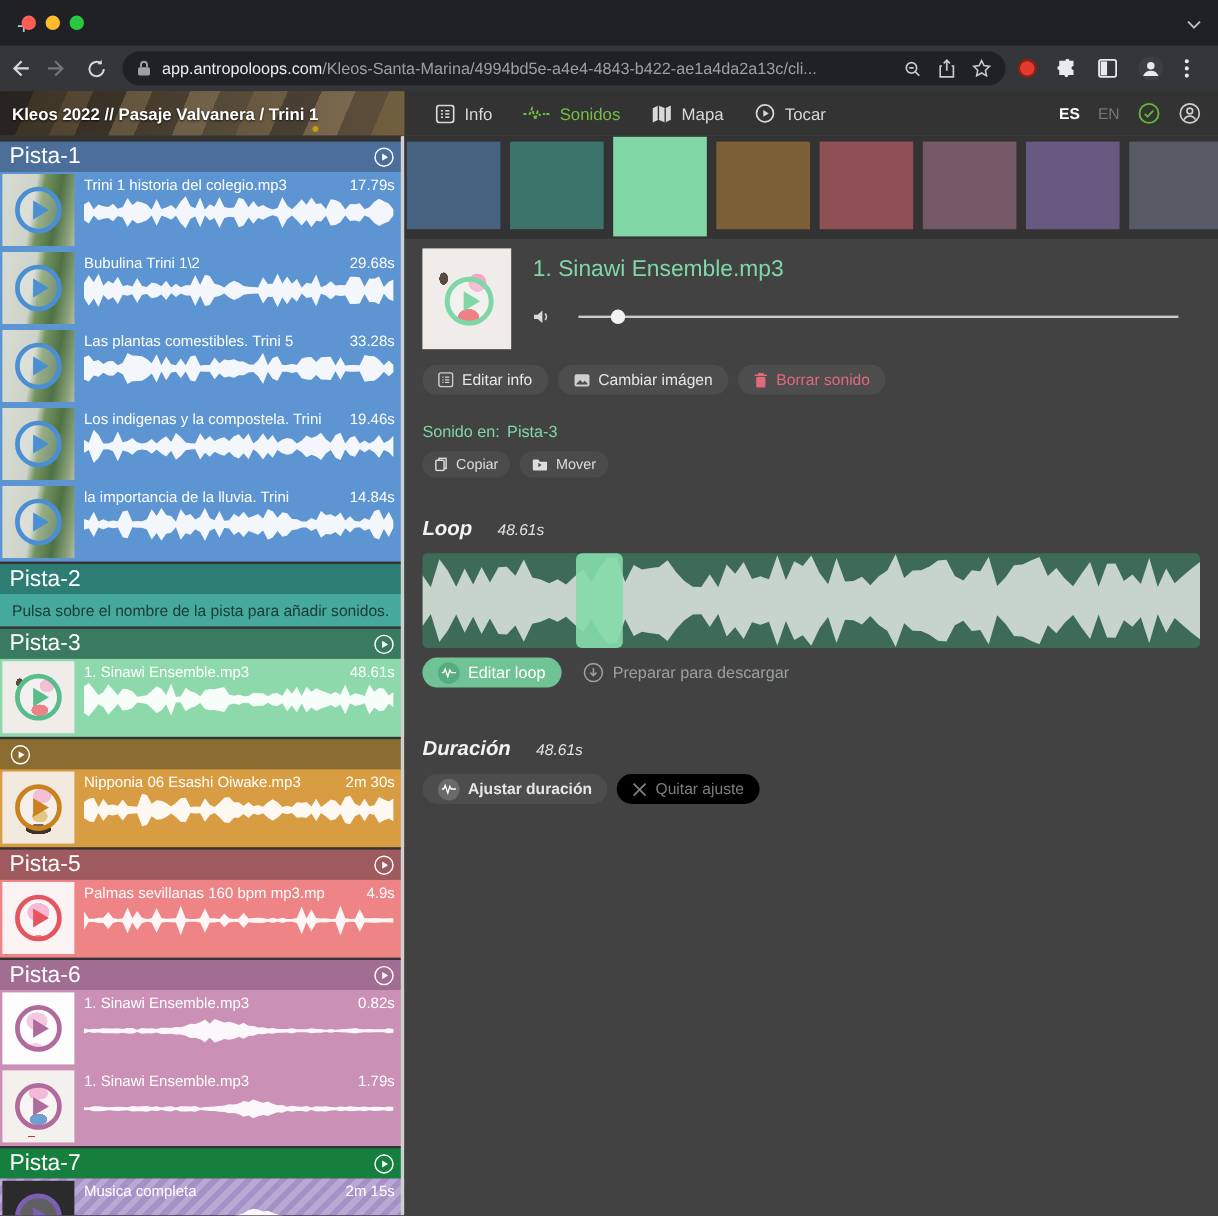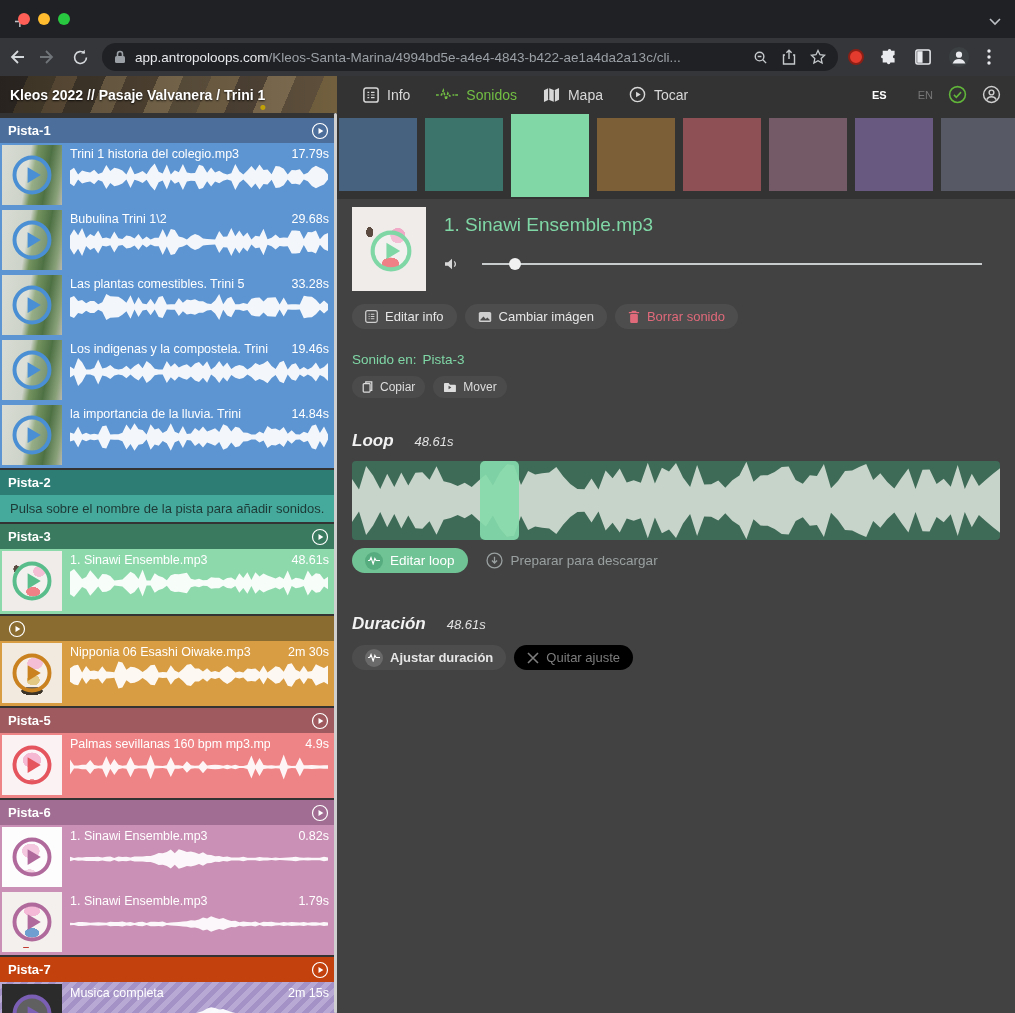--- a/index.html
+++ b/index.html
@@ -42,31 +42,31 @@
       linear-gradient(113deg, #4a4038 0 8%, #6d5c44 8% 16%, #8a7352 16% 22%, #5d4f3e 22% 30%, #9a8461 30% 36%, #6b5a44 36% 45%, #a08a66 45% 52%, #77664d 52% 60%, #8d7857 60% 68%, #5f5140 68% 76%, #96805f 76% 84%, #6e5d46 84% 92%, #857049 92% 100%);
   }
   .crumb-zone::after{ content:""; position:absolute; inset:0; background:linear-gradient(90deg, rgba(0,0,0,.45), rgba(0,0,0,.15)); }
   .breadcrumb { position:relative; z-index:2; color:#fff; font-size:14px; font-weight:bold; padding-left:10px;
     text-shadow:0 1px 2px rgba(0,0,0,.8); white-space:nowrap; }
   .app-nav { display:flex; align-items:center; height:100%; flex:1; }
   .nav-item { display:flex; align-items:center; gap:8px; color:#d8d8d8; font-size:14px; margin-left:26px; }
   .nav-item svg { display:block; }
   .nav-item.active { color:#72bf44; }
   .header-right { margin-left:auto; display:flex; align-items:center; gap:15px; padding-right:14px; }
-  .lang { font-size:11px; font-weight:bold; color:#fff;margin-left:16px; }
+  .lang { font-size:13px; font-weight:bold; color:#fff; }
   .lang.off { color:#777; font-weight:normal; }
 
   
   .app-body { display:flex; height:900px; }
 
   
   .sidebar { width:337px; flex:0 0 auto; background:#333; overflow:hidden; position:relative; padding-top:5px; }
   .track-section { margin-bottom:2px; }
   .track-header { height:25px; display:flex; align-items:center; padding:0 8px; }
-  .track-name { color:#fff; font-size:13px; font-weight:bold; flex:1; }
+  .track-name { color:#fff; font-size:19px; font-weight:normal; flex:1; }
   .track-play { display:flex; }
   .track-empty { height:27px; display:flex; align-items:center; padding:0 10px; color:#1d3a36; font-size:13px; }
   .clip { position:relative; height:65px; }
   .clip-thumb { position:absolute; left:2px; top:2px; width:60px; height:60px; }
   .clip-overlay { position:absolute; left:9px; top:9px; }
   .clip-meta { margin-left:70px; padding:4px 8px 0 0; display:flex; justify-content:space-between;
     color:#fff; font-size:12.5px; }
   .clip-title { white-space:nowrap; overflow:hidden; max-width:200px; }
   .clip-wave { margin-left:70px; margin-top:1px; display:block; }
   .sb-scroll { position:absolute; right:0; top:0; width:3px; height:100%; background:#cfcfcf; border-radius:2px; }
@@ -502,21 +502,21 @@
                 <span class="clip-title">1. Sinawi Ensemble.mp3</span>
                 <span>1.79s</span>
               </div>
               <svg width="258" height="30" class="clip-wave">
                 <path d="M0 15.0 L0.0 13.8 L4.0 14.0 L8.1 12.9 L12.1 12.9 L16.1 13.2 L20.2 13.7 L24.2 13.5 L28.2 13.2 L32.3 13.6 L36.3 13.8 L40.3 12.7 L44.3 13.0 L48.4 12.9 L52.4 12.6 L56.4 13.5 L60.5 12.9 L64.5 14.0 L68.5 13.1 L72.6 12.8 L76.6 14.0 L80.6 12.8 L84.7 12.8 L88.7 13.0 L92.7 12.6 L96.8 14.1 L100.8 13.5 L104.8 13.2 L108.8 13.1 L112.9 12.6 L116.9 12.3 L120.9 11.2 L125.0 11.4 L129.0 10.5 L133.0 8.4 L137.1 9.4 L141.1 7.2 L145.1 8.8 L149.2 9.9 L153.2 9.0 L157.2 10.7 L161.3 12.1 L165.3 11.8 L169.3 13.3 L173.3 12.5 L177.4 13.1 L181.4 13.2 L185.4 12.6 L189.5 14.0 L193.5 12.8 L197.5 13.0 L201.6 12.8 L205.6 13.5 L209.6 13.8 L213.7 13.0 L217.7 13.5 L221.7 12.9 L225.8 13.2 L229.8 13.6 L233.8 13.0 L237.8 13.7 L241.9 13.2 L245.9 13.3 L249.9 13.7 L254.0 13.0 L258.0 13.5 L258 15.0 L258.0 16.5 L254.0 17.0 L249.9 16.3 L245.9 16.7 L241.9 16.8 L237.8 16.3 L233.8 17.0 L229.8 16.4 L225.8 16.8 L221.7 17.1 L217.7 16.5 L213.7 17.0 L209.6 16.2 L205.6 16.5 L201.6 17.2 L197.5 17.0 L193.5 17.2 L189.5 16.0 L185.4 17.4 L181.4 16.8 L177.4 16.9 L173.3 17.5 L169.3 16.7 L165.3 18.2 L161.3 17.9 L157.2 19.3 L153.2 21.0 L149.2 20.1 L145.1 21.2 L141.1 22.8 L137.1 20.6 L133.0 21.6 L129.0 19.5 L125.0 18.6 L120.9 18.8 L116.9 17.7 L112.9 17.4 L108.8 16.9 L104.8 16.8 L100.8 16.5 L96.8 15.9 L92.7 17.4 L88.7 17.0 L84.7 17.2 L80.6 17.2 L76.6 16.0 L72.6 17.2 L68.5 16.9 L64.5 16.0 L60.5 17.1 L56.4 16.5 L52.4 17.4 L48.4 17.1 L44.3 17.0 L40.3 17.3 L36.3 16.2 L32.3 16.4 L28.2 16.8 L24.2 16.5 L20.2 16.3 L16.1 16.8 L12.1 17.1 L8.1 17.1 L4.0 16.0 L0.0 16.2 Z" fill="rgba(255,255,255,0.93)"></path>
               </svg>
             </div>
           </div>
         </section>
         <section class="track-section">
-          <div class="track-header" style="background: #c2410c;">
+          <div class="track-header" style="background: #15803d;">
             <span class="track-name">Pista-7</span>
             <span class="track-play">
               <svg width="18" height="18" viewBox="0 0 24 24">
                 <circle cx="12" cy="12" r="10" fill="none" stroke="#fff" stroke-width="1.6"></circle>
                 <path d="M10 8l6.5 4-6.5 4z" fill="#fff"></path>
               </svg>
             </span>
           </div>
           <div style="background: repeating-linear-gradient(135deg, rgb(183, 168, 212) 0px, rgb(183, 168, 212) 5px, rgb(164, 146, 198) 5px, rgb(164, 146, 198) 10px);">
             <div class="clip">

